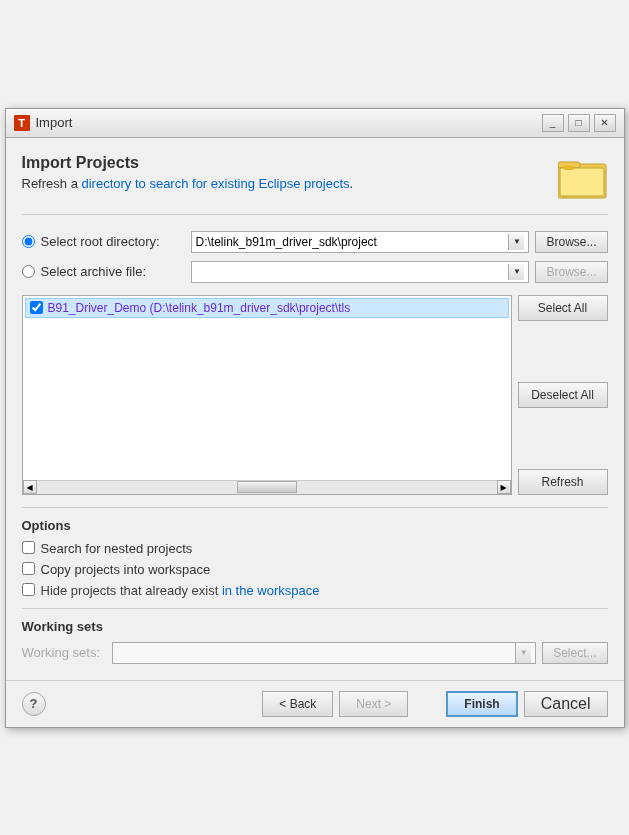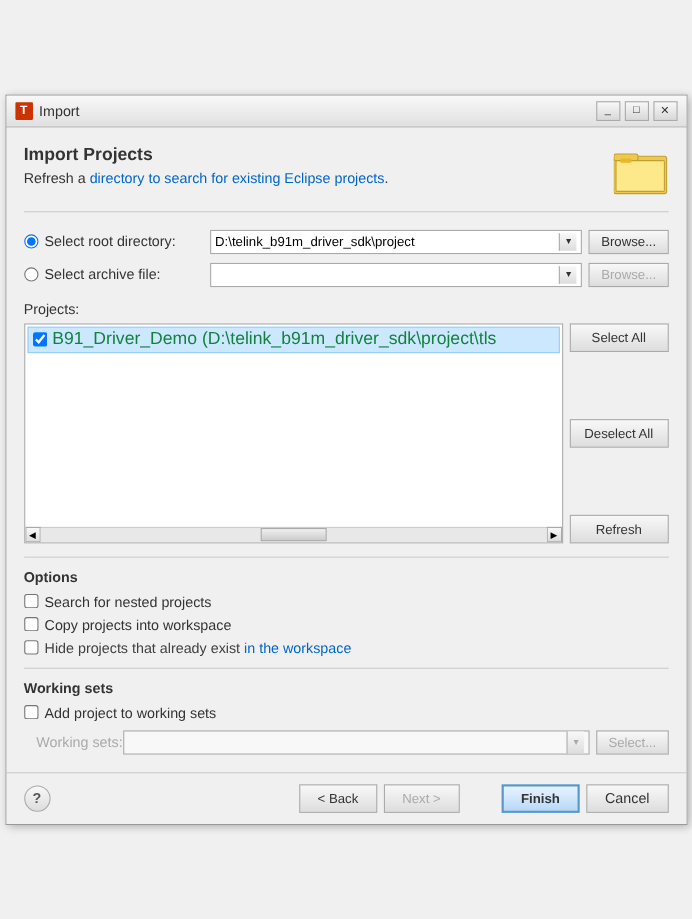--- a/index.html
+++ b/index.html
@@ -183,22 +183,22 @@
       align-items: center;
       padding: 2px 4px;
       background: #cce8ff;
       border: 1px solid #99ccff;
       cursor: pointer;
     }
     .project-item input[type="checkbox"] {
       margin-right: 5px;
     }
     .project-item-text {
-      font-size: 16px;
-      color: #15803d;
+      font-size: 12px;
+      color: #6d28d9;
       white-space: nowrap;
     }
     .scrollbar-bottom {
       position: absolute;
       bottom: 0;
       left: 0;
       right: 0;
       height: 14px;
       background: #f0f0f0;
       border-top: 1px solid #ccc;
@@ -280,21 +280,20 @@
     }
     .working-sets-row {
       display: flex;
       align-items: center;
       margin-top: 8px;
     }
     .working-sets-label {
       font-size: 13px;
       color: #aaa;
       min-width: 90px;
-      text-align: right;
     }
     .working-sets-combo {
       flex: 1;
       height: 22px;
       border: 1px solid #aaa;
       background: #f8f8f8;
       display: flex;
       align-items: center;
       padding: 0 4px;
     }
@@ -370,21 +369,21 @@
       color: #333;
       font-weight: bold;
       margin-left: 32px;
     }
     .cancel-btn {
       height: 26px;
       padding: 0 16px;
       background: linear-gradient(to bottom, #f8f8f8, #ddd);
       border: 1px solid #aaa;
       cursor: pointer;
-      font-size: 13px;
+      font-size: 16px;
       color: #333;
     }
   </style>
 </head>
 <body>
 
 <div class="window">
 
   <div class="title-bar">
     <div class="title-bar-left">
@@ -431,21 +430,20 @@
         <input type="radio" name="source" style="">
         <span class="radio-label">Select archive file:</span>
         <div class="dir-combo">
           <input class="dir-input" type="text" value="" style="">
           <div class="combo-arrow">▼</div>
         </div>
         <button class="browse-btn" disabled="">Browse...</button>
       </div>
     </div>
 
-    <div class="section-label">Projects:</div>
     <div class="projects-area">
       <div class="projects-list-container">
         <div class="projects-list">
           <div class="project-item">
             <input type="checkbox" checked="" style="">
             <span class="project-item-text">B91_Driver_Demo (D:\telink_b91m_driver_sdk\project\tls</span>
           </div>
         </div>
         <div class="scrollbar-bottom">
           <div class="scroll-arrow">◀</div>
@@ -477,24 +475,20 @@
       <input type="checkbox" style="">
       <span class="checkbox-label">
         <span>Hide projects that already exist </span><span style="color:#0066cc">in the workspace</span>
       </span>
     </div>
 
     <hr class="divider">
 
     <div class="working-sets-section">
       <div class="section-header">Working sets</div>
-      <div class="checkbox-row">
-        <input type="checkbox" style="">
-        <span class="checkbox-label">Add project to working sets</span>
-      </div>
       <div class="working-sets-row">
         <span class="working-sets-label">Working sets:</span>
         <div class="working-sets-combo">
           <input class="working-sets-input" type="text" disabled="" style="">
           <div class="combo-arrow" style="color:#aaa">▼</div>
         </div>
         <button class="select-btn">Select...</button>
       </div>
     </div>
 

